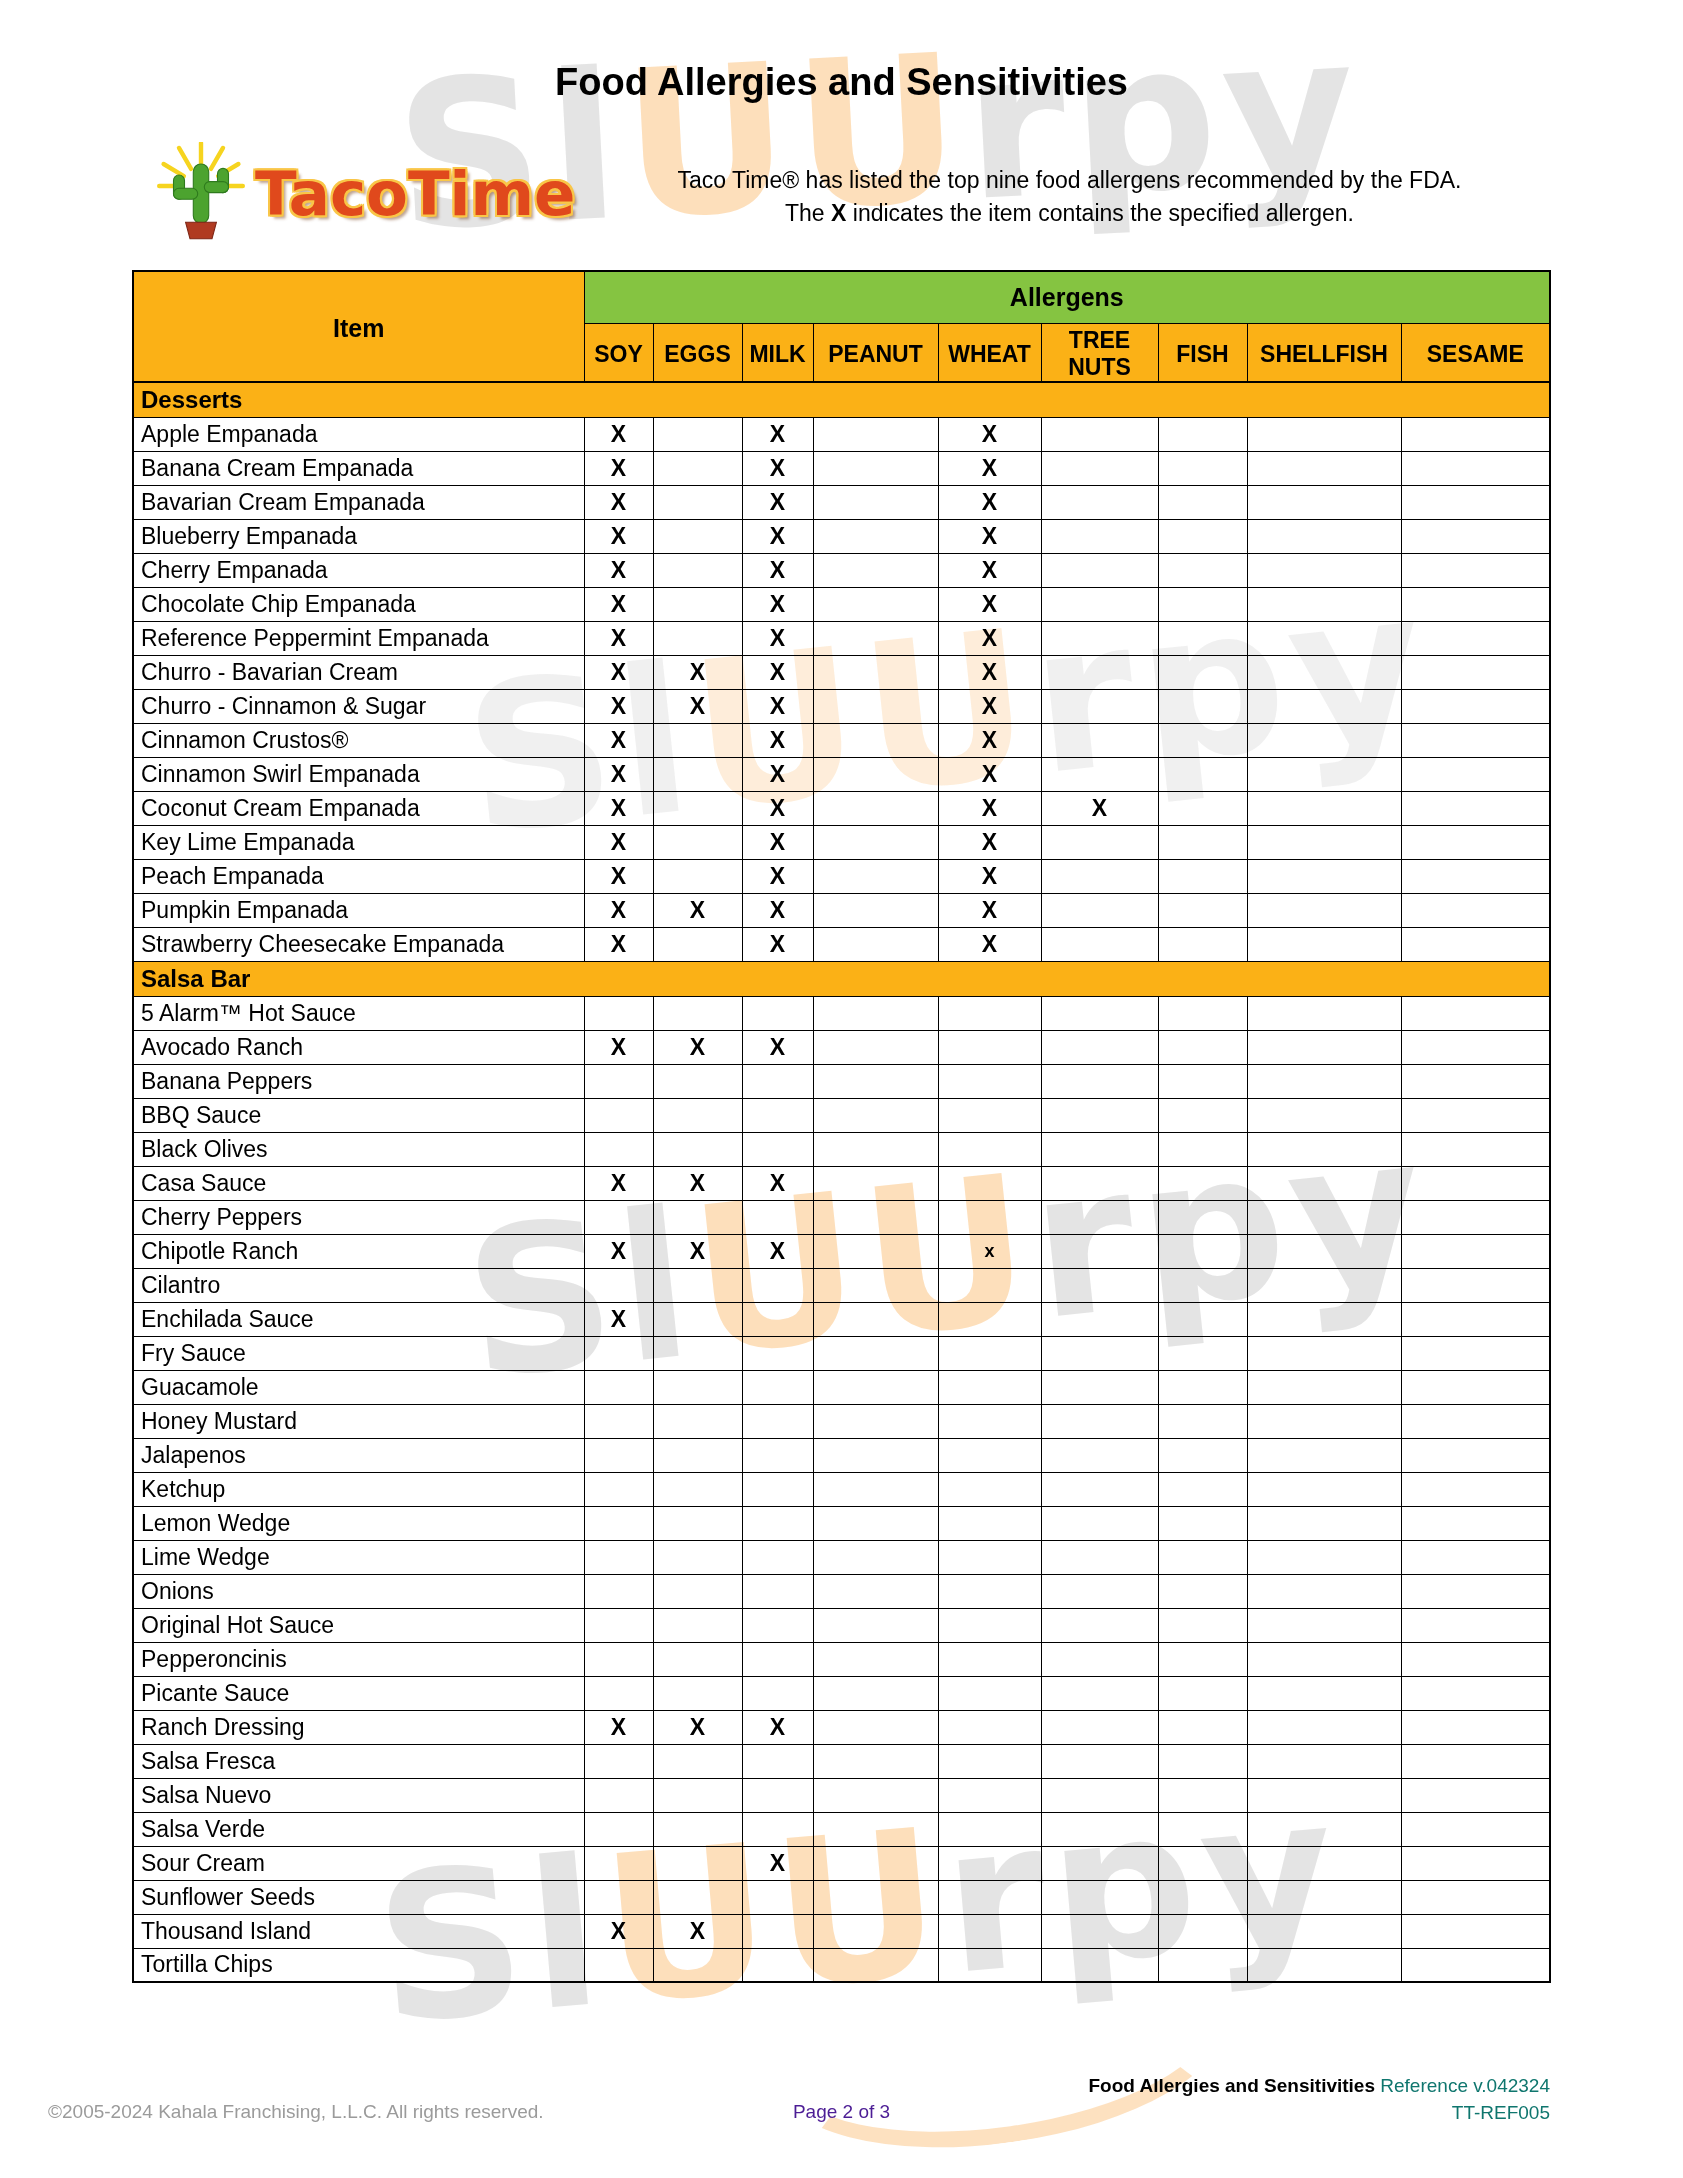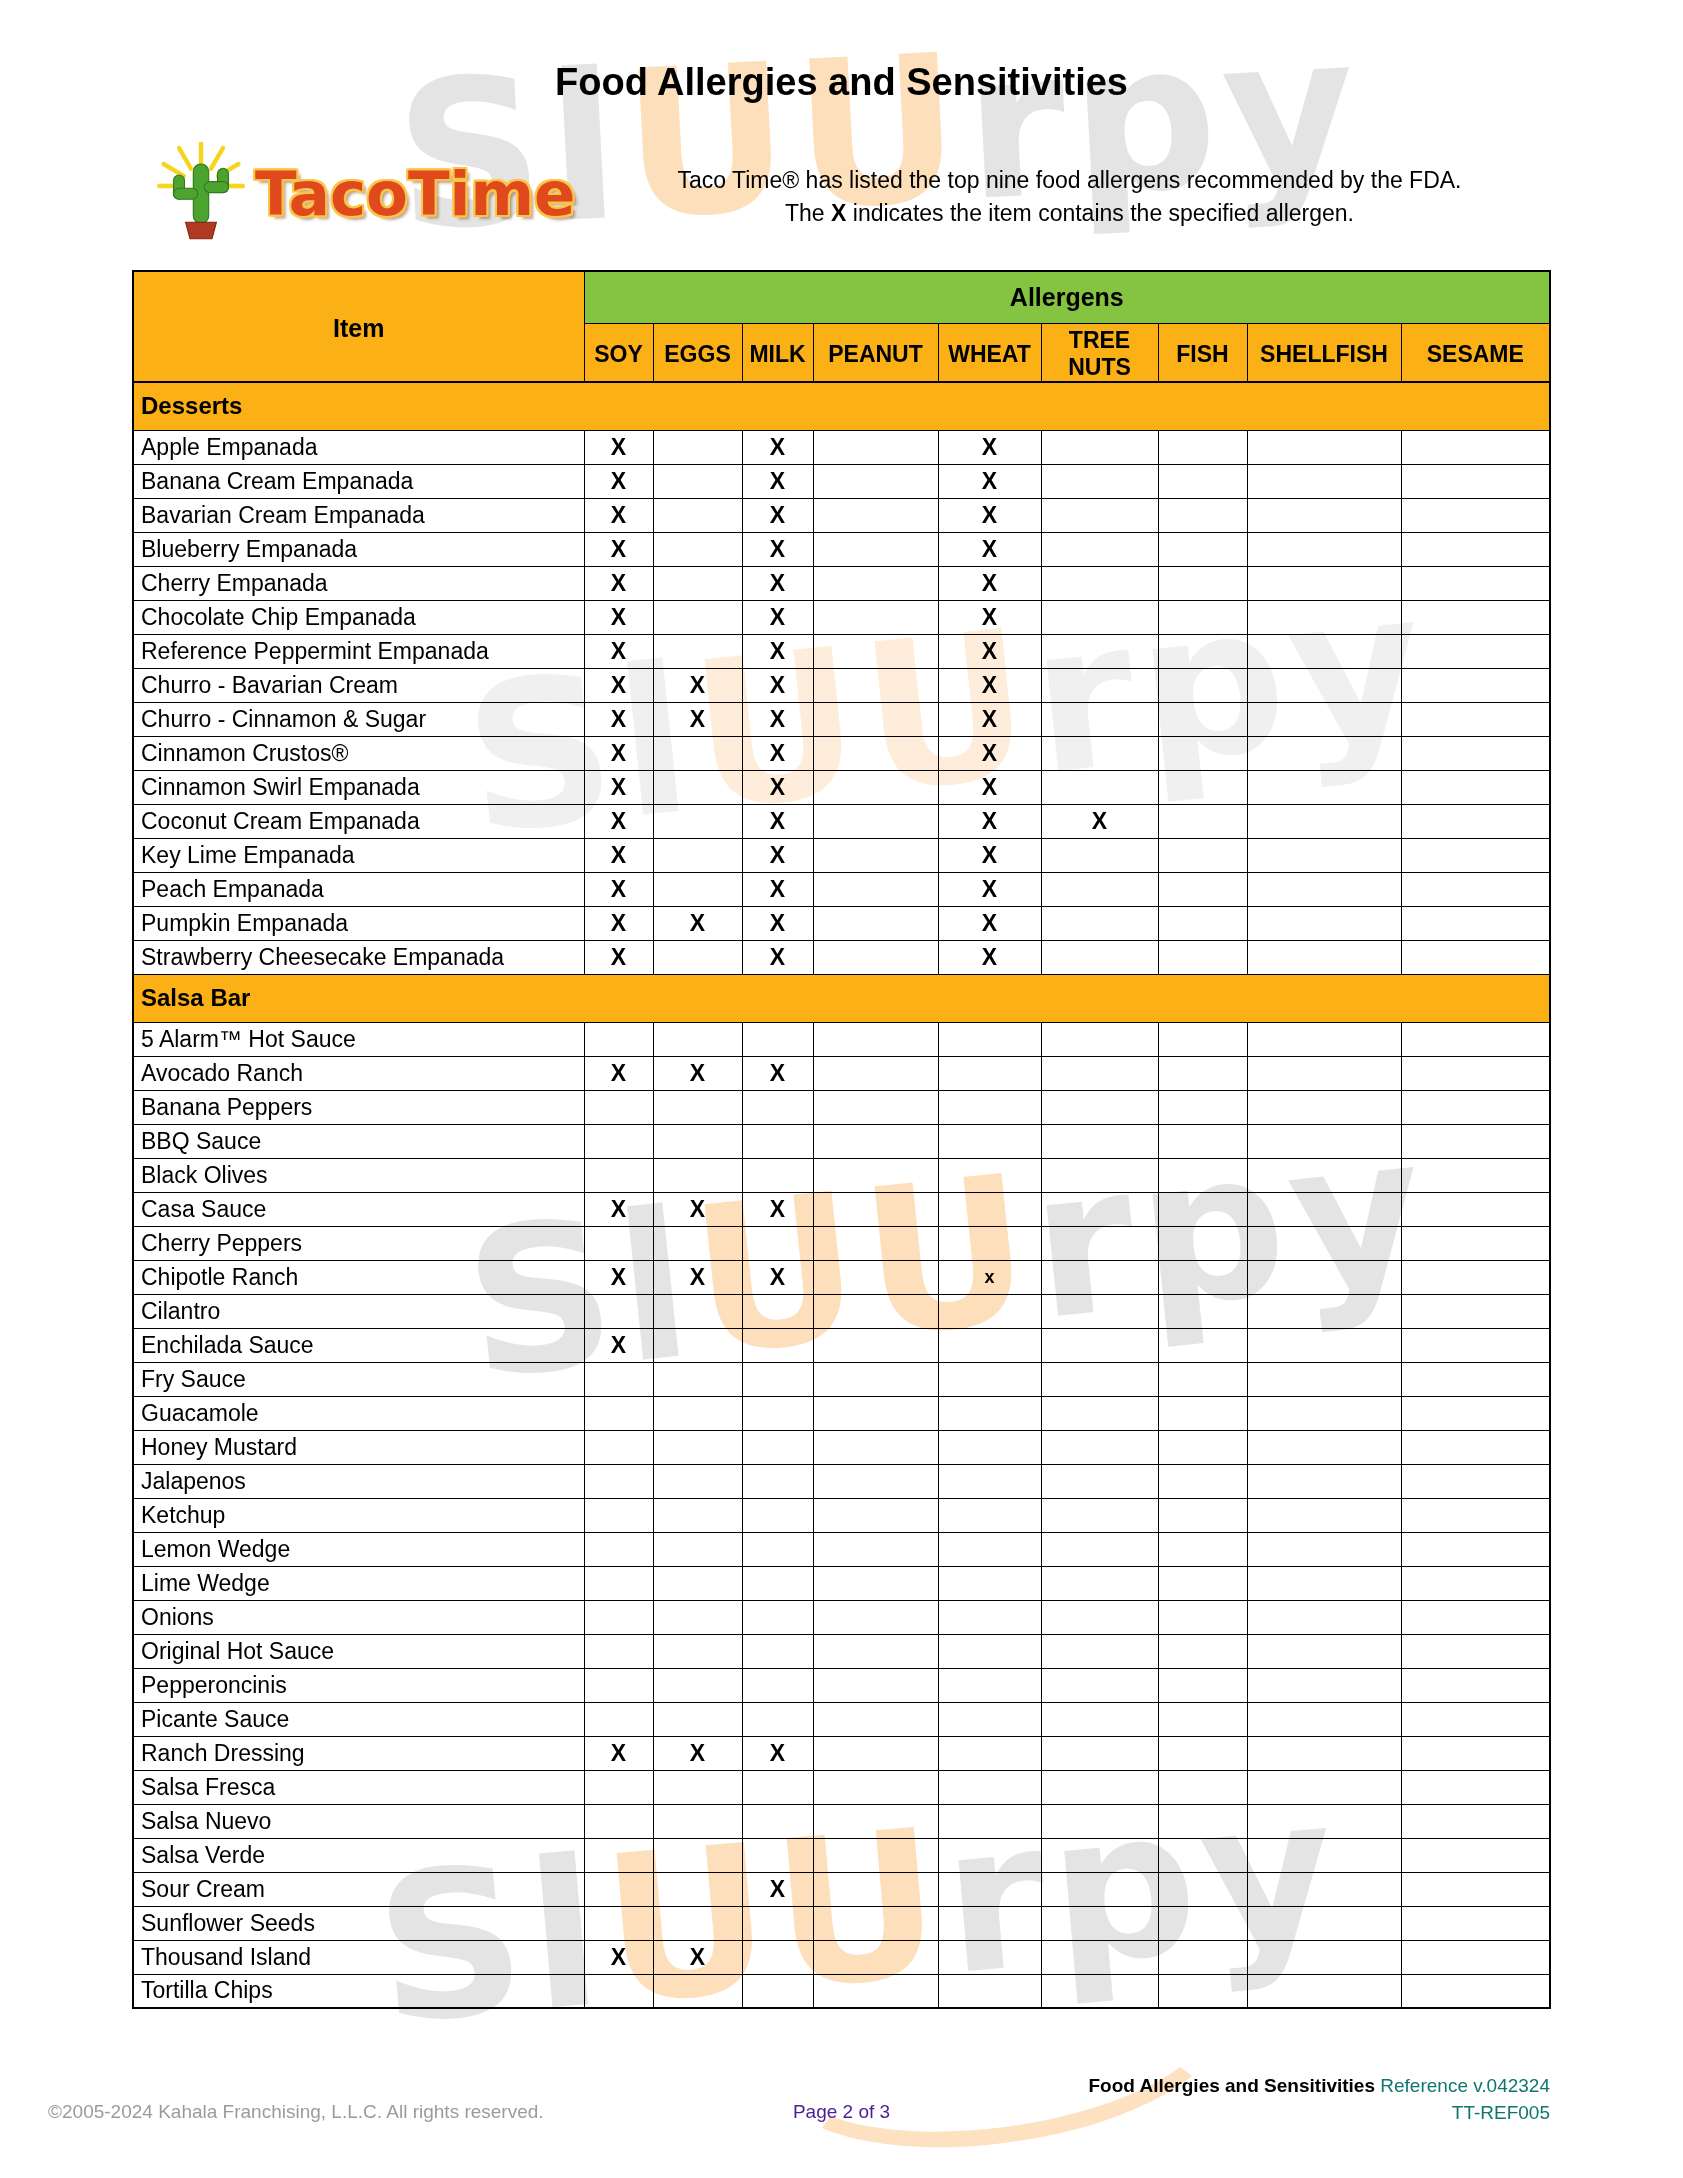--- a/index.html
+++ b/index.html
@@ -74,21 +74,21 @@
   }
   .allergens-header {
     background:var(--green); font-size:25px; font-weight:bold; text-align:center; height:52px;
   }
   .col-header {
     background:var(--orange); font-size:23px; font-weight:bold; text-align:center;
     height:63px; line-height:27px; padding:0 4px;
   }
   .section-row td {
     background:var(--orange); font-weight:bold; font-size:24px;
-    text-align:left; padding:0 7px; height:48px;
+    text-align:left; padding:0 7px; height:35px;
   }
   .data-row td { height:34px; }
   .item-cell { font-size:23px; text-align:left; padding:0 7px; background:transparent;margin-top:14px; }
   .mark-cell { font-size:23px; font-weight:bold; text-align:center; background:transparent; }
   .mark-cell.small-mark { font-size:18px; }
 
   
   .footer-left {
     position:absolute; left:48px; top:2101px; font-size:19px; color:#9b9b9b; z-index:2;
   }

